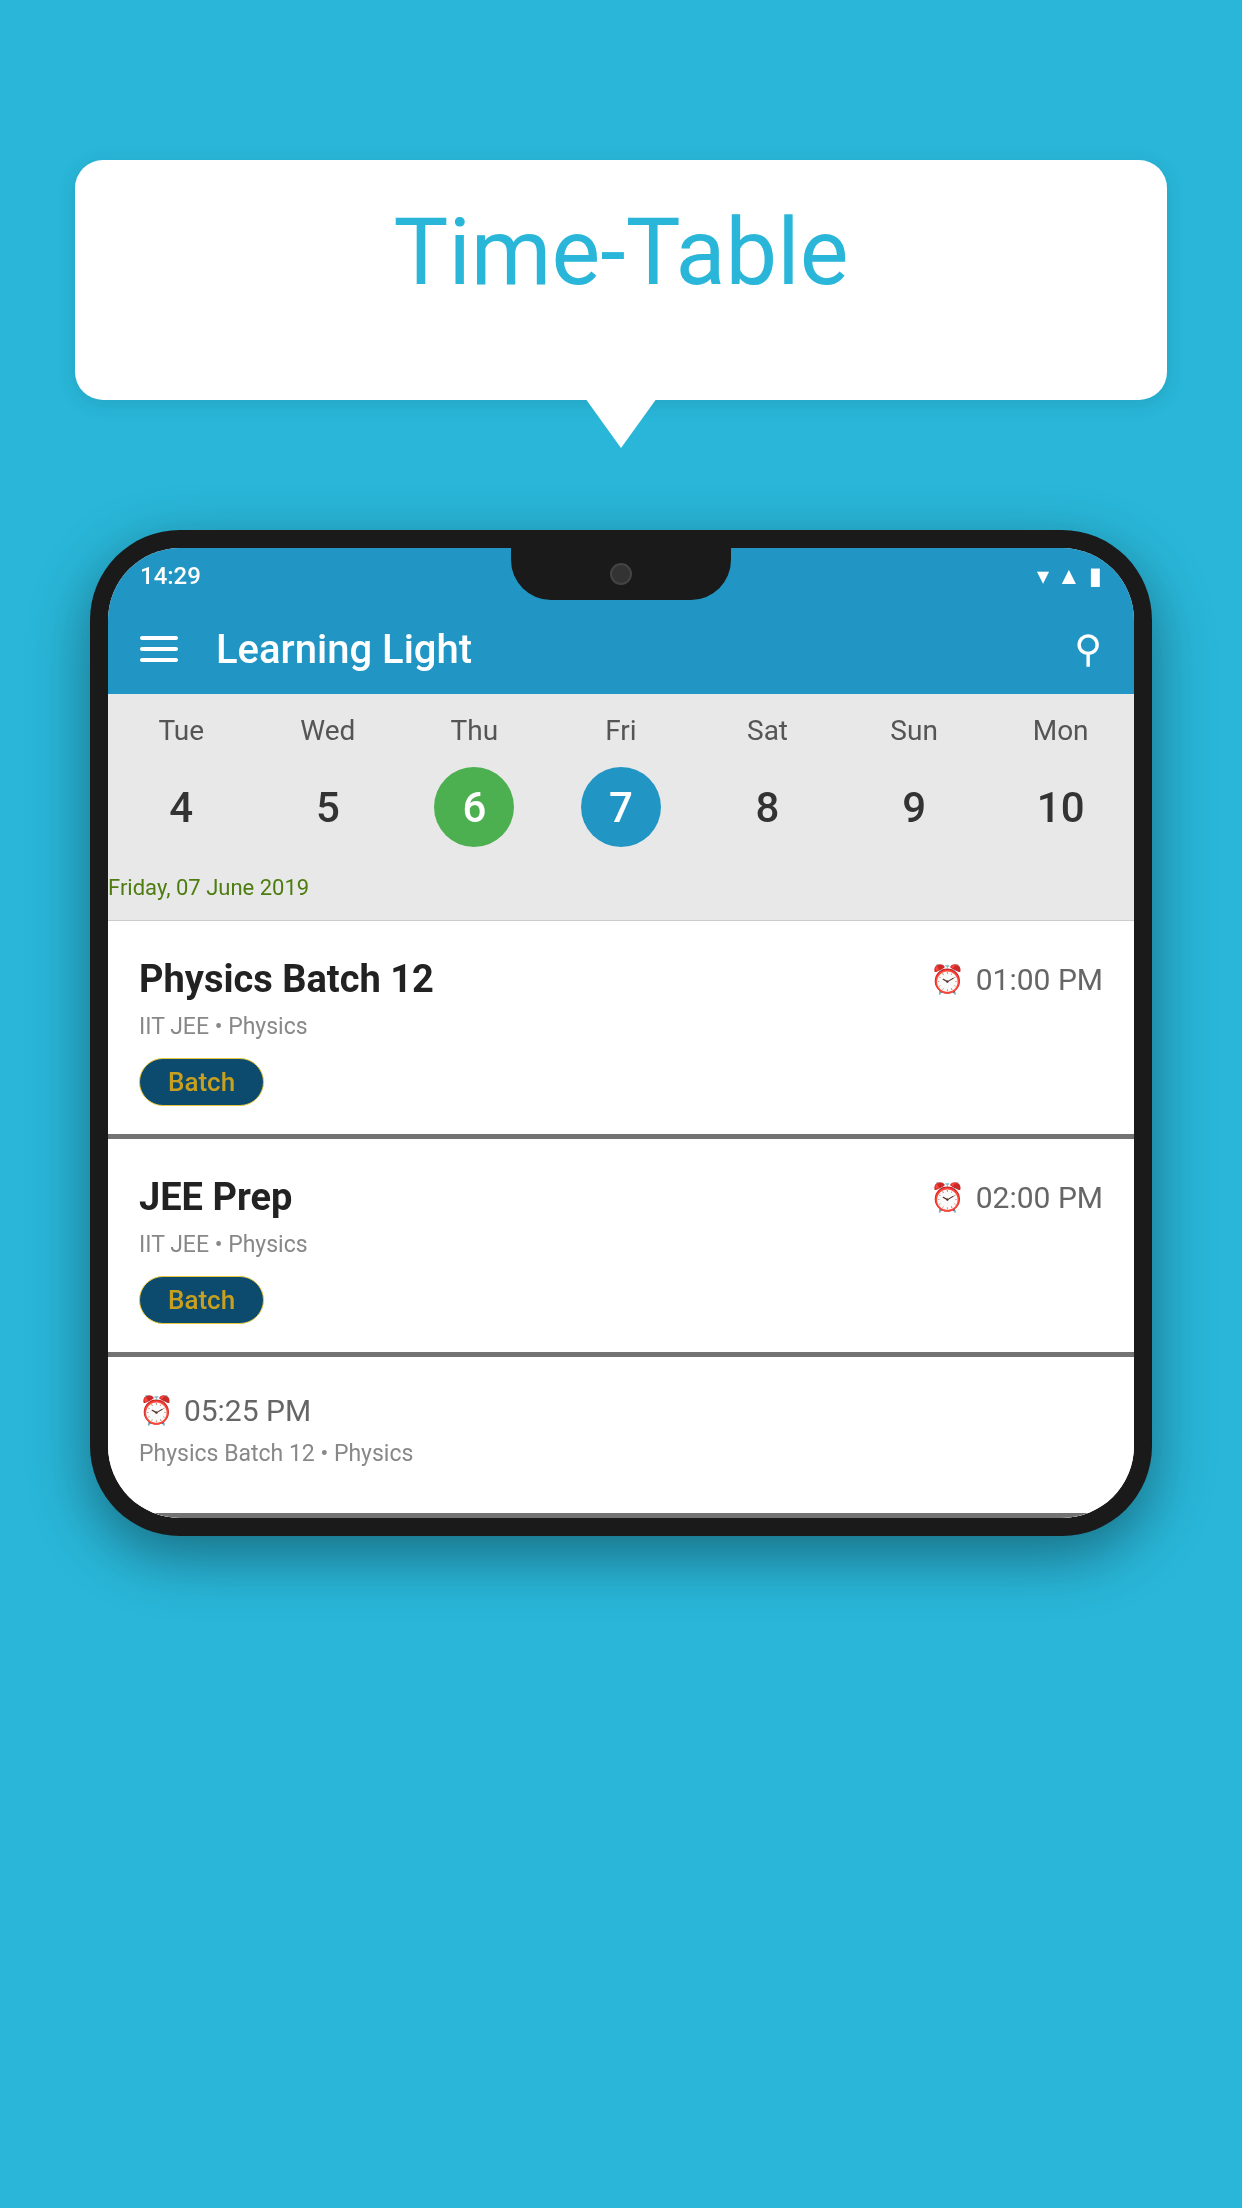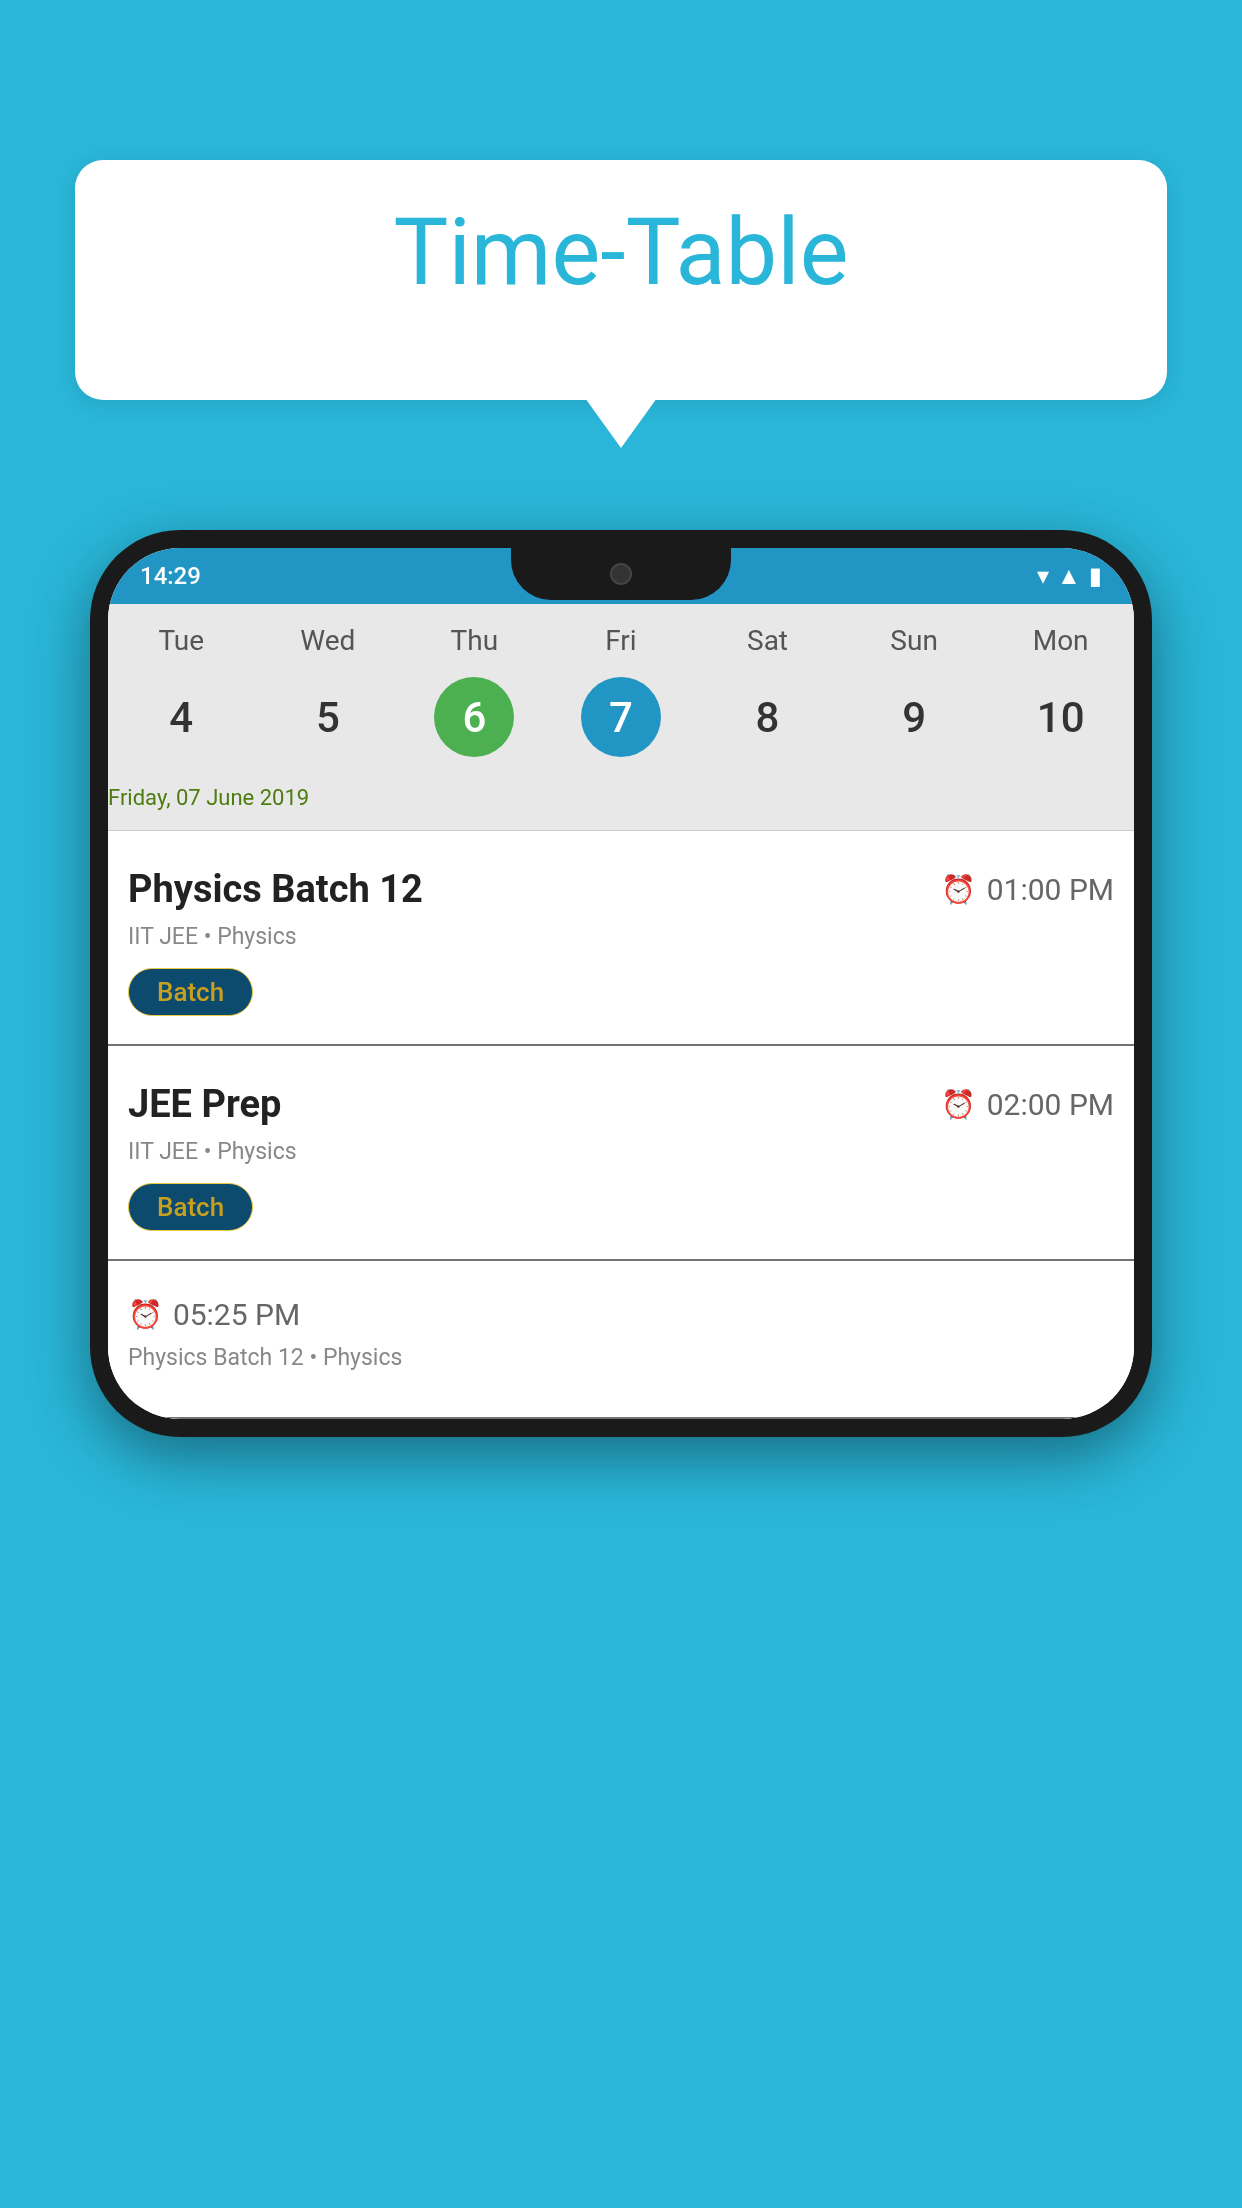--- a/index.html
+++ b/index.html
@@ -218,22 +218,22 @@
       text-align: left;
       font-size: 22px;
       color: #4d7c0f;
       padding: 8px 0 20px;
       border-bottom: 1px solid #ccc;
     }
 
     
     .class-item {
       background: white;
-      padding: 36px 20px 28px;
-      border-bottom: 2px solid #737373;
+      padding: 36px 31px 28px;
+      border-bottom: 5px solid #737373;
     }
 
     .class-item-header {
       display: flex;
       justify-content: space-between;
       align-items: center;
       margin-bottom: 12px;
     }
 
     .class-name {
@@ -290,20 +290,29 @@
 
       <div class="status-bar">
         <span class="status-time">14:29</span>
         <div class="status-icons">
           <span class="status-icon">▾</span>
           <span class="status-icon">▲</span>
           <span class="status-icon">▮</span>
         </div>
       </div>
 
+      <div class="app-bar">
+        <div class="hamburger-icon">
+          <span></span>
+          <span></span>
+          <span></span>
+        </div>
+        <span class="app-title">Learning Light</span>
+        <span class="search-icon">⚲</span>
+      </div>
 
       <div class="calendar-header">
         <span class="day-name">Tue</span>
         <span class="day-name">Wed</span>
         <span class="day-name">Thu</span>
         <span class="day-name">Fri</span>
         <span class="day-name">Sat</span>
         <span class="day-name">Sun</span>
         <span class="day-name">Mon</span>
       </div>

